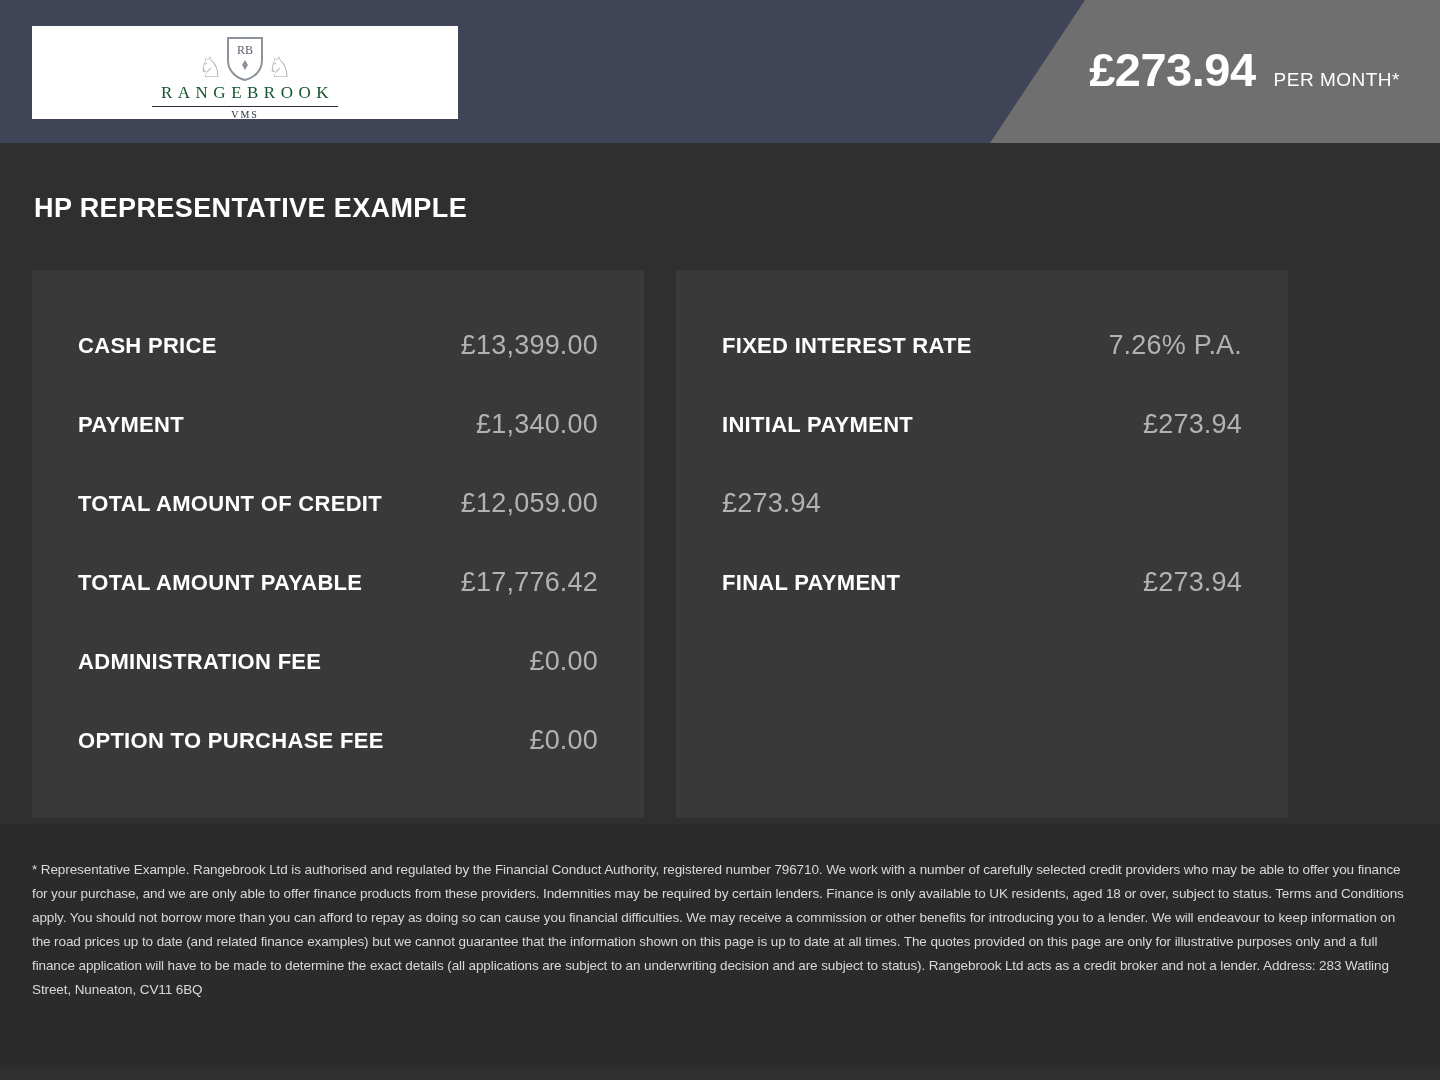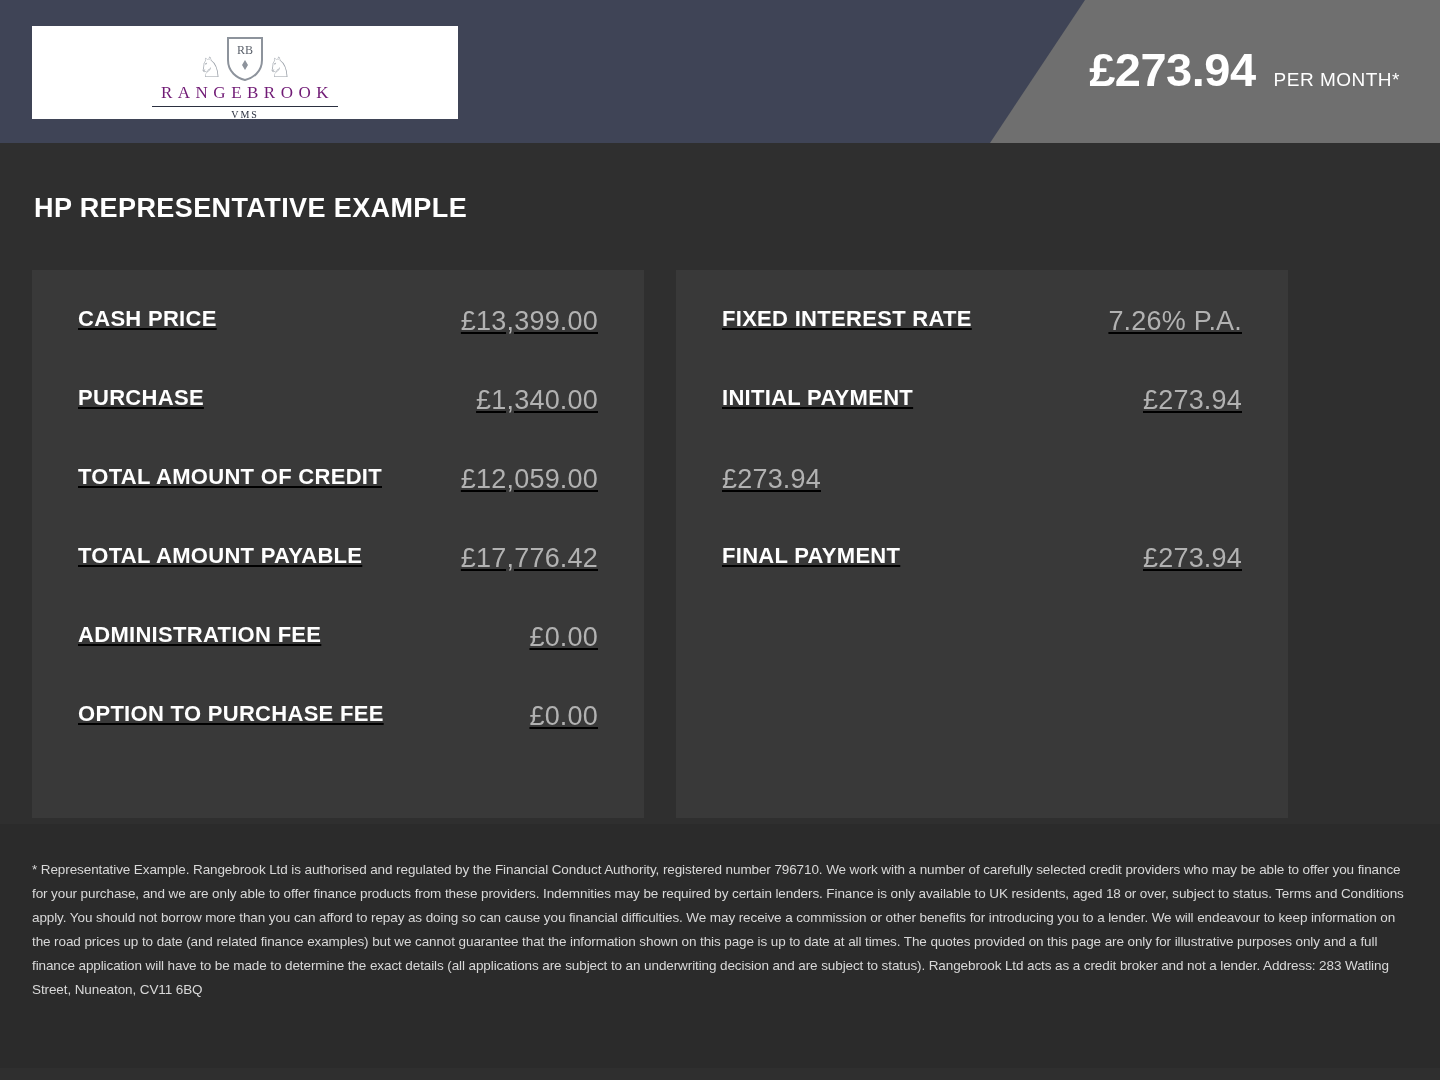--- a/index.html
+++ b/index.html
@@ -91,21 +91,21 @@
   .shield {
     position: relative;
     width: 40px;
     height: 48px;
   }
   .shield svg { display: block; }
   .logo-text {
     font-family: "Liberation Serif", serif;
     font-size: 17px;
     letter-spacing: 5.5px;
-    color: #701a75;
+    color: #14532d;
     margin-top: 1px;
     padding-left: 5px;
   }
   .logo-rule {
     width: 186px;
     height: 1px;
     background: #2b3040;
     margin-top: 3px;
   }
   .logo-sub {
@@ -138,24 +138,23 @@
     gap: 32px;
     margin-top: 46px;
   }
   .card {
     flex: 1;
     background: #393939;
     padding: 36px 46px 38px 46px;
   }
   .row {
     display: flex;
-    align-items: flex-start;
+    align-items: center;
     justify-content: space-between;
     height: 79px;
-    text-decoration: underline;
   }
   .row-label {
     font-size: 22px;
     font-weight: bold;
     color: #ffffff;
     letter-spacing: 0.3px;
     white-space: nowrap;
   }
   .row-value {
     font-size: 27px;
@@ -218,21 +217,21 @@
     <div class="section-title">HP REPRESENTATIVE EXAMPLE</div>
 
     <div class="cards">
 
       <div class="card">
         <div class="row">
           <span class="row-label">CASH PRICE</span>
           <span class="row-value">£13,399.00</span>
         </div>
         <div class="row">
-          <span class="row-label">PURCHASE</span>
+          <span class="row-label">PAYMENT</span>
           <span class="row-value">£1,340.00</span>
         </div>
         <div class="row">
           <span class="row-label">TOTAL AMOUNT OF CREDIT</span>
           <span class="row-value">£12,059.00</span>
         </div>
         <div class="row">
           <span class="row-label">TOTAL AMOUNT PAYABLE</span>
           <span class="row-value">£17,776.42</span>
         </div>

